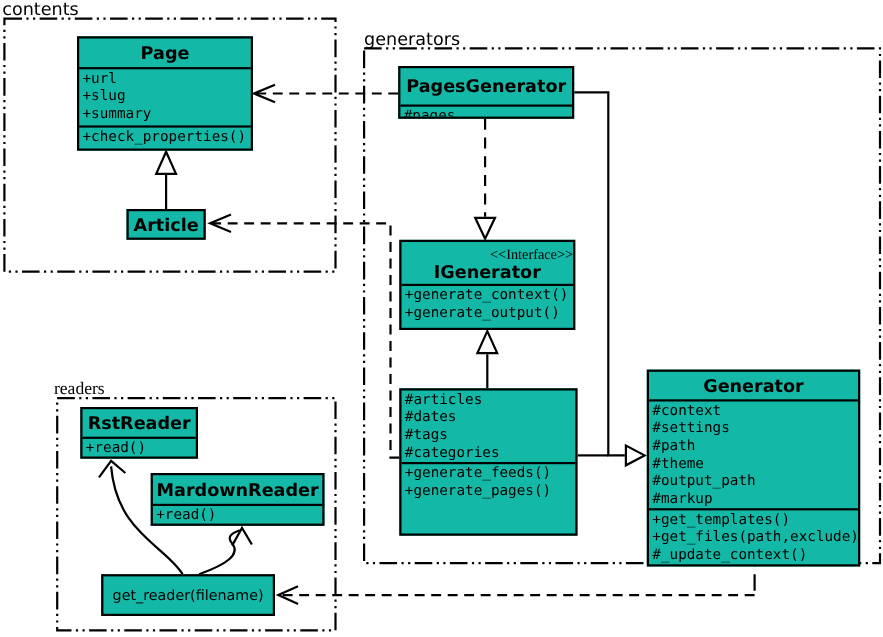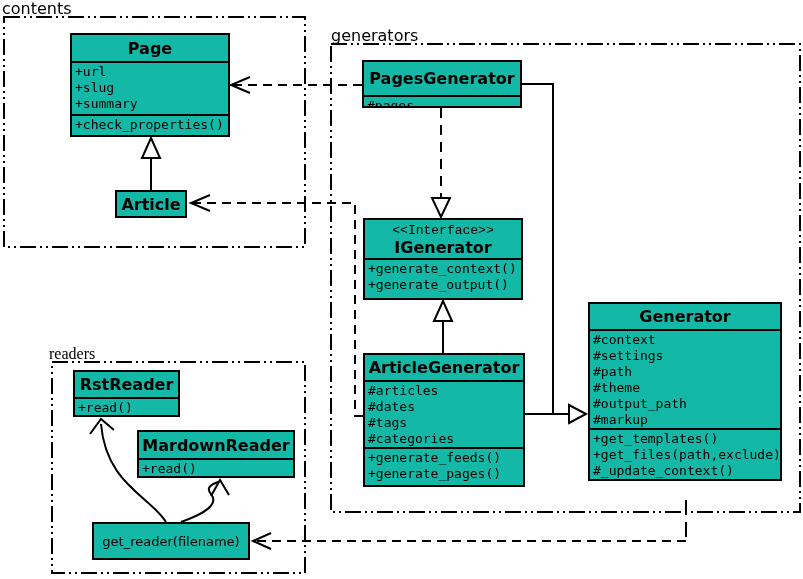--- a/index.html
+++ b/index.html
@@ -8,21 +8,21 @@
   #wires{position:absolute;left:0;top:0;z-index:1;}
   .plabel{position:absolute;z-index:3;font-size:16px;line-height:16px;background:transparent;}
   .uml{position:absolute;z-index:2;background:#14b8a6;border:2px solid #000;box-sizing:border-box;
        display:flex;flex-direction:column;}
   .t{display:flex;align-items:center;justify-content:center;font-weight:bold;font-size:16px;
      border-bottom:2px solid #000;box-sizing:border-box;flex:0 0 auto;}
   .t.only{border-bottom:none;flex:1 1 auto;}
   .sec{border-bottom:2px solid #000;box-sizing:border-box;padding:1px 0 0 3px;overflow:hidden;flex:0 0 auto;}
   .sec.last{border-bottom:none;flex:1 1 auto;}
   .m{font-family:"DejaVu Sans Mono",monospace;font-size:13px;line-height:16px;white-space:pre;}
-  .stereo{font-family:Liberation Mono, monospace;font-size:13px;text-align:center;line-height:15px;padding-top:3px;}
+  .stereo{font-family:Liberation Serif, serif;font-size:13px;text-align:right;line-height:15px;padding-top:3px;}
   .iname{font-weight:bold;font-size:16px;text-align:center;line-height:19px;}
   .fn{display:flex;align-items:center;justify-content:center;font-size:13px;}
 </style>
 </head>
 <body>
 
 <div id="stage">
 
   <svg id="wires" width="803" height="579" viewBox="0 0 803 579">
 
@@ -110,34 +110,33 @@
       <div class="stereo">&lt;&lt;Interface&gt;&gt;</div>
       <div class="iname">IGenerator</div>
     </div>
     <div class="sec last">
       <div class="m">+generate_context()</div>
       <div class="m">+generate_output()</div>
     </div>
   </div>
 
   <div class="uml" style="left:363px;top:353px;width:162px;height:134px;">
-    <div class="t" style="height:27px;">ArticleGenerator</div>
     <div class="sec" style="height:67px;">
       <div class="m">#articles</div>
       <div class="m">#dates</div>
       <div class="m">#tags</div>
       <div class="m">#categories</div>
     </div>
     <div class="sec last">
       <div class="m">+generate_feeds()</div>
       <div class="m">+generate_pages()</div>
     </div>
   </div>
 
-  <div class="uml" style="left:588px;top:302px;width:194px;height:179px;">
+  <div class="uml" style="left:588px;top:336px;width:194px;height:179px;">
     <div class="t" style="height:27px;">Generator</div>
     <div class="sec" style="height:99px;">
       <div class="m">#context</div>
       <div class="m">#settings</div>
       <div class="m">#path</div>
       <div class="m">#theme</div>
       <div class="m">#output_path</div>
       <div class="m">#markup</div>
     </div>
     <div class="sec last">

